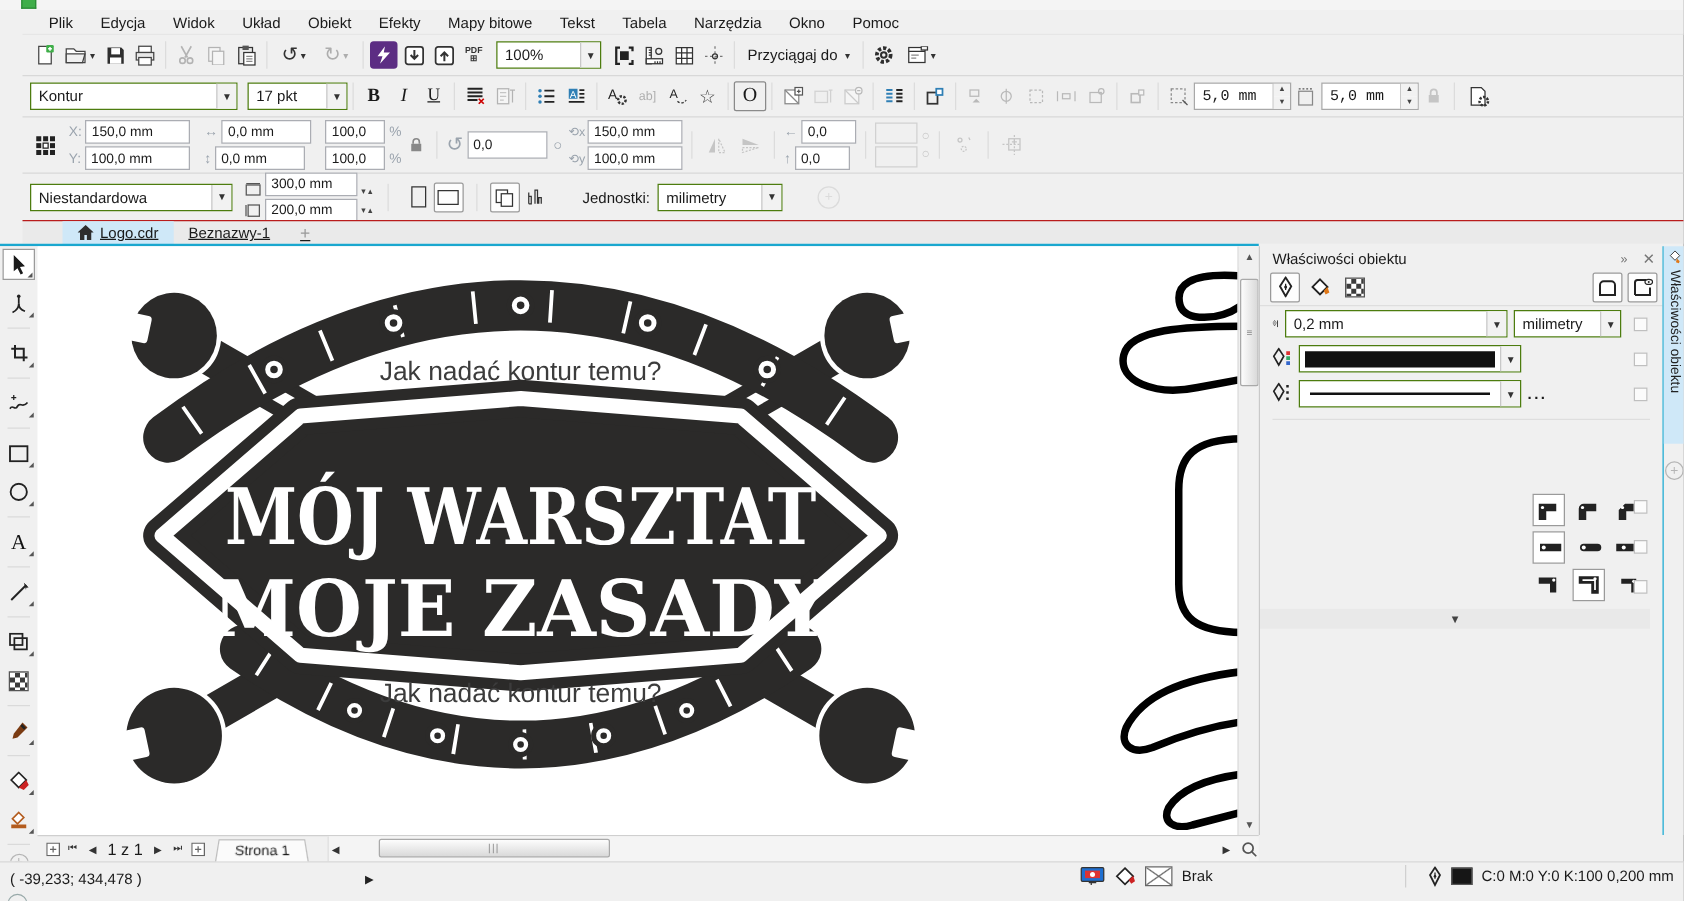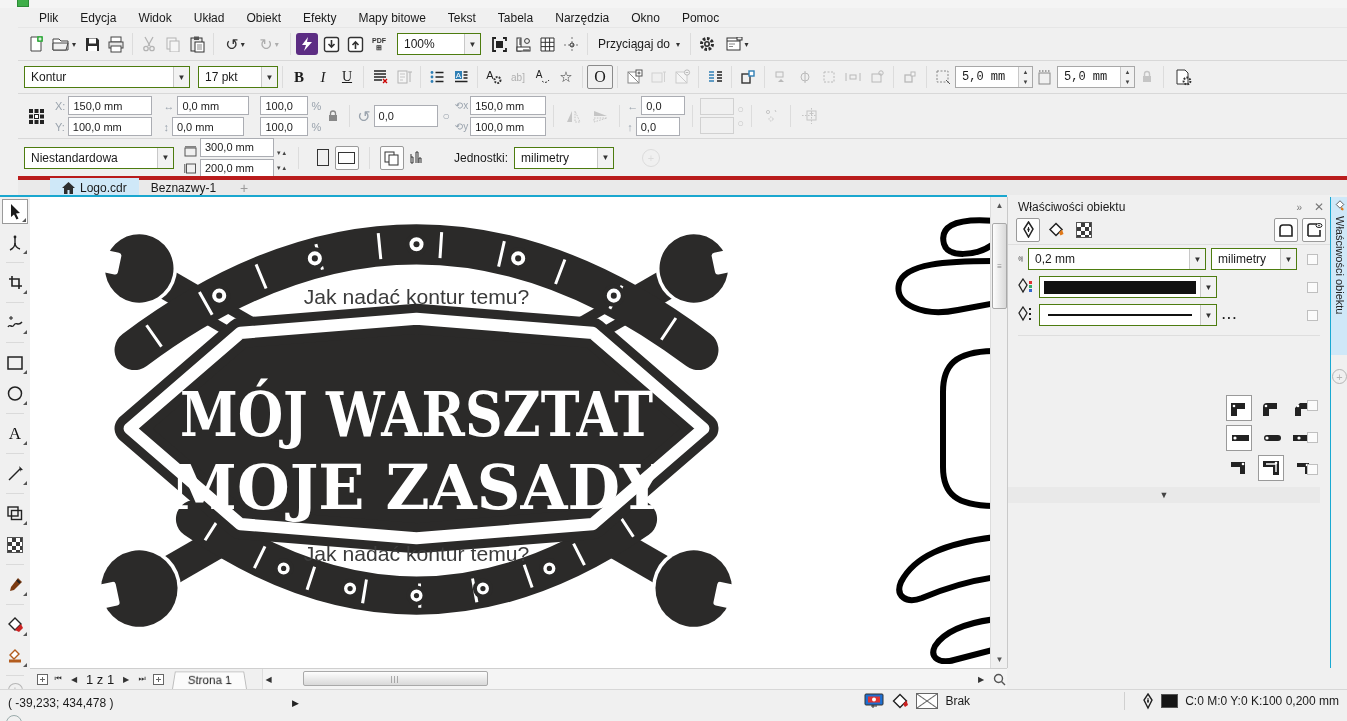--- a/index.html
+++ b/index.html
@@ -40,21 +40,21 @@
   .txtbtn { display:flex; align-items:center; gap:4px; padding:0 6px; height:24px; white-space:nowrap; }
   
   .propbar1 { top:60px; height:33px; padding-left:6px; border-top:1px solid #d8d8d8; }
   .propbar2 { top:93px; height:45px; padding-left:6px; border-top:1px solid #d8d8d8; gap:3px; }
   .propbar3 { top:138px; height:38px; padding-left:6px; border-top:1px solid #d8d8d8; }
   .bB { font-weight:bold; font-size:15px; font-family:"Liberation Serif",serif; }
   .bI { font-style:italic; font-size:15px; font-family:"Liberation Serif",serif; }
   .bU { text-decoration:underline; font-size:14px; font-family:"Liberation Serif",serif; }
   .bO { font-size:16px; font-family:"Liberation Serif",serif; border:1px solid #8a8a8a; border-radius:2px; width:26px; height:24px; display:flex; align-items:center; justify-content:center; }
   
-  .doctabs { top:176px; height:19px; background:#eaeaea; border-top:4px solid #b91c1c; padding-left:32px; }
+  .doctabs { top:176px; height:19px; background:#eaeaea; border-top:1px solid #b91c1c; padding-left:32px;text-decoration:underline; }
   .dtab { display:flex; align-items:center; gap:5px; height:19px; padding:0 12px; white-space:nowrap; }
   .dtab.active { background:#cfe8f8; }
   .cyanline { position:absolute; top:195px; left:0; width:1007px; height:2px; background:#1aa7cf; }
   
   .main { position:absolute; top:197px; left:0; width:1347px; height:471px; }
   .toolbox { position:absolute; left:0; top:0; width:30px; height:100%; background:#f0f0f0; display:flex; flex-direction:column; align-items:center; padding-top:2px; }
   .tool { width:26px; height:25px; display:flex; align-items:center; justify-content:center; position:relative; flex:none; margin-bottom:6px;}
   .tool.sel { border:1px solid #9a9a9a; background:#fff; }
   .tool .fly { position:absolute; right:1px; bottom:1px; width:0; height:0; border-left:4px solid transparent; border-bottom:4px solid #555; }
   .tsep { width:18px; height:1px; background:#dadada; margin:1px 0 7px; flex:none; }
@@ -588,21 +588,21 @@
     <div class="btn dis">
       <svg class="i" width="20" height="20" viewBox="0 0 20 20">
           <rect x="7" y="5" width="9" height="9" fill="none" stroke="#777"></rect>
           <path d="M11.5 2v16M2 9.5h14" stroke="#777" stroke-dasharray="1.6 1.4"></path>
           <path d="M9.5 7.5h4M11.5 5.5v4" stroke="#777"></path>
         </svg>
     </div>
   </div>
 
   <div class="row propbar3">
-    <div class="combo" style="width:150px">
+    <div class="combo" style="width:162px">
       <span class="cv">Niestandardowa</span>
       <span class="ca">▼</span>
     </div>
     <div class="stack" style="margin-left:10px">
       <div style="display:flex;align-items:flex-end;gap:3px">
         <svg class="i" width="13" height="11" viewBox="0 0 13 11">
             <rect x="1" y="2" width="11" height="8" fill="none" stroke="#555"></rect>
             <path d="M1 0.8h11" stroke="#555"></path>
           </svg>
         <div class="fld" style="width:74px">

